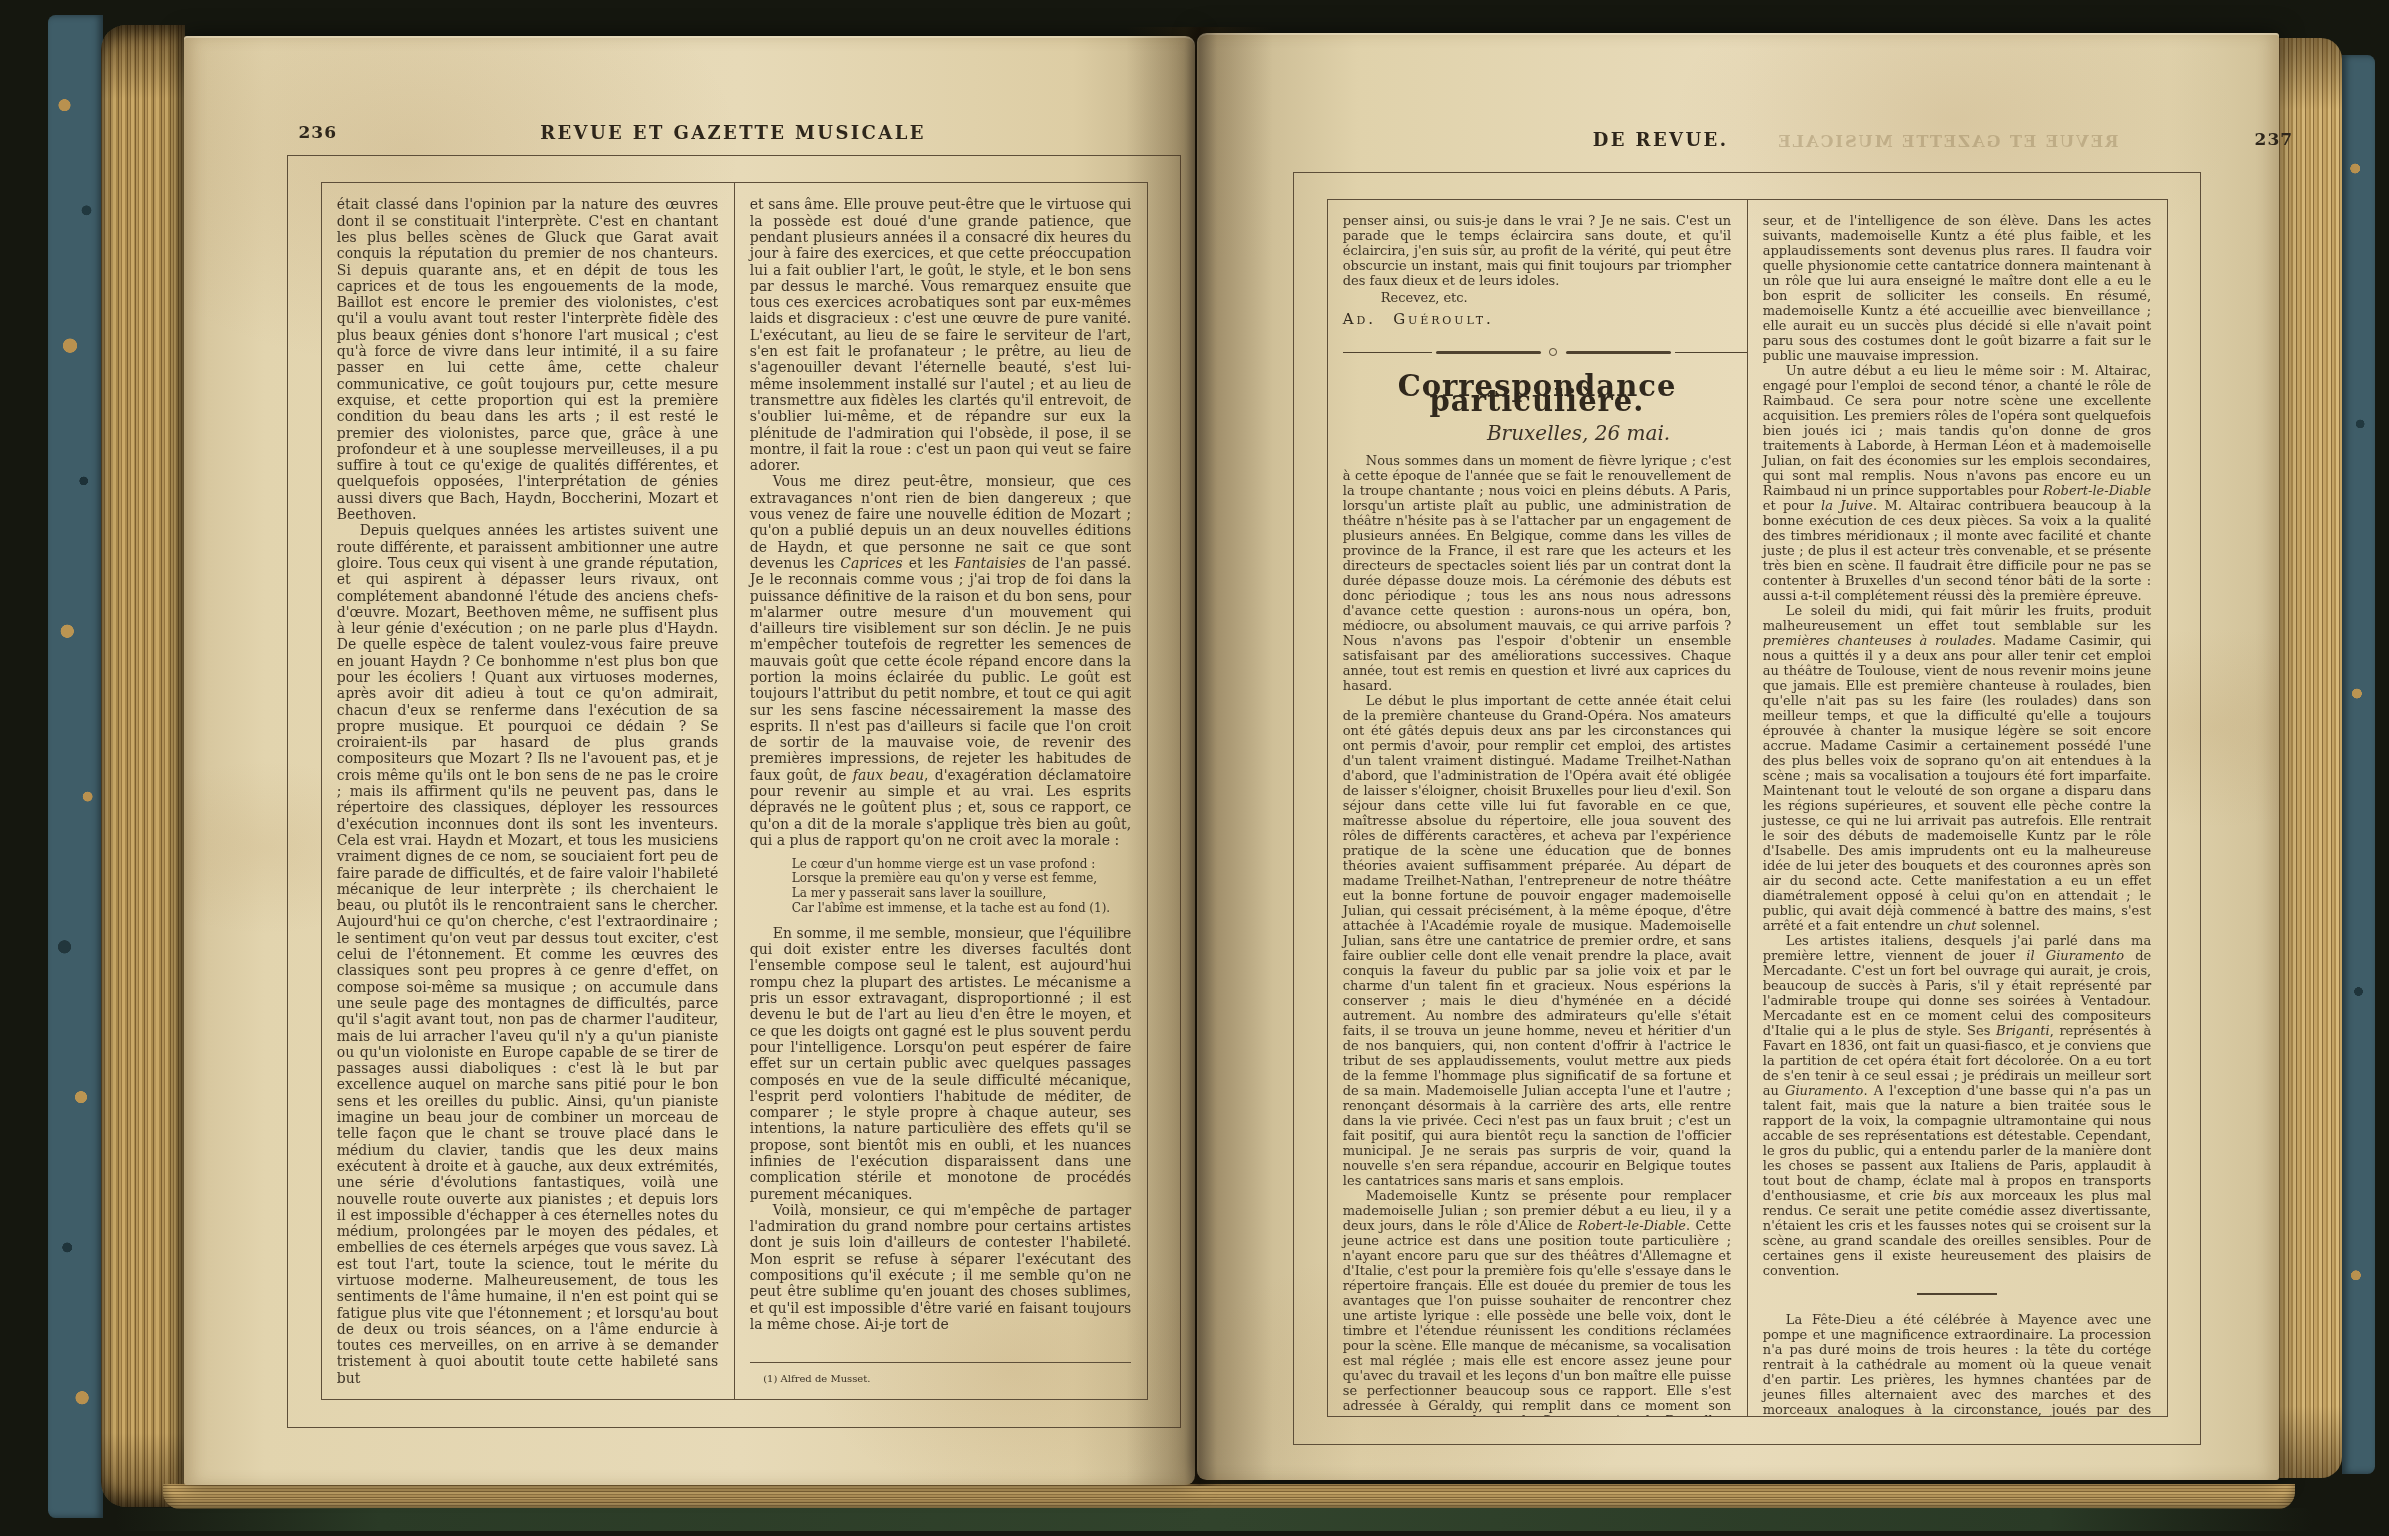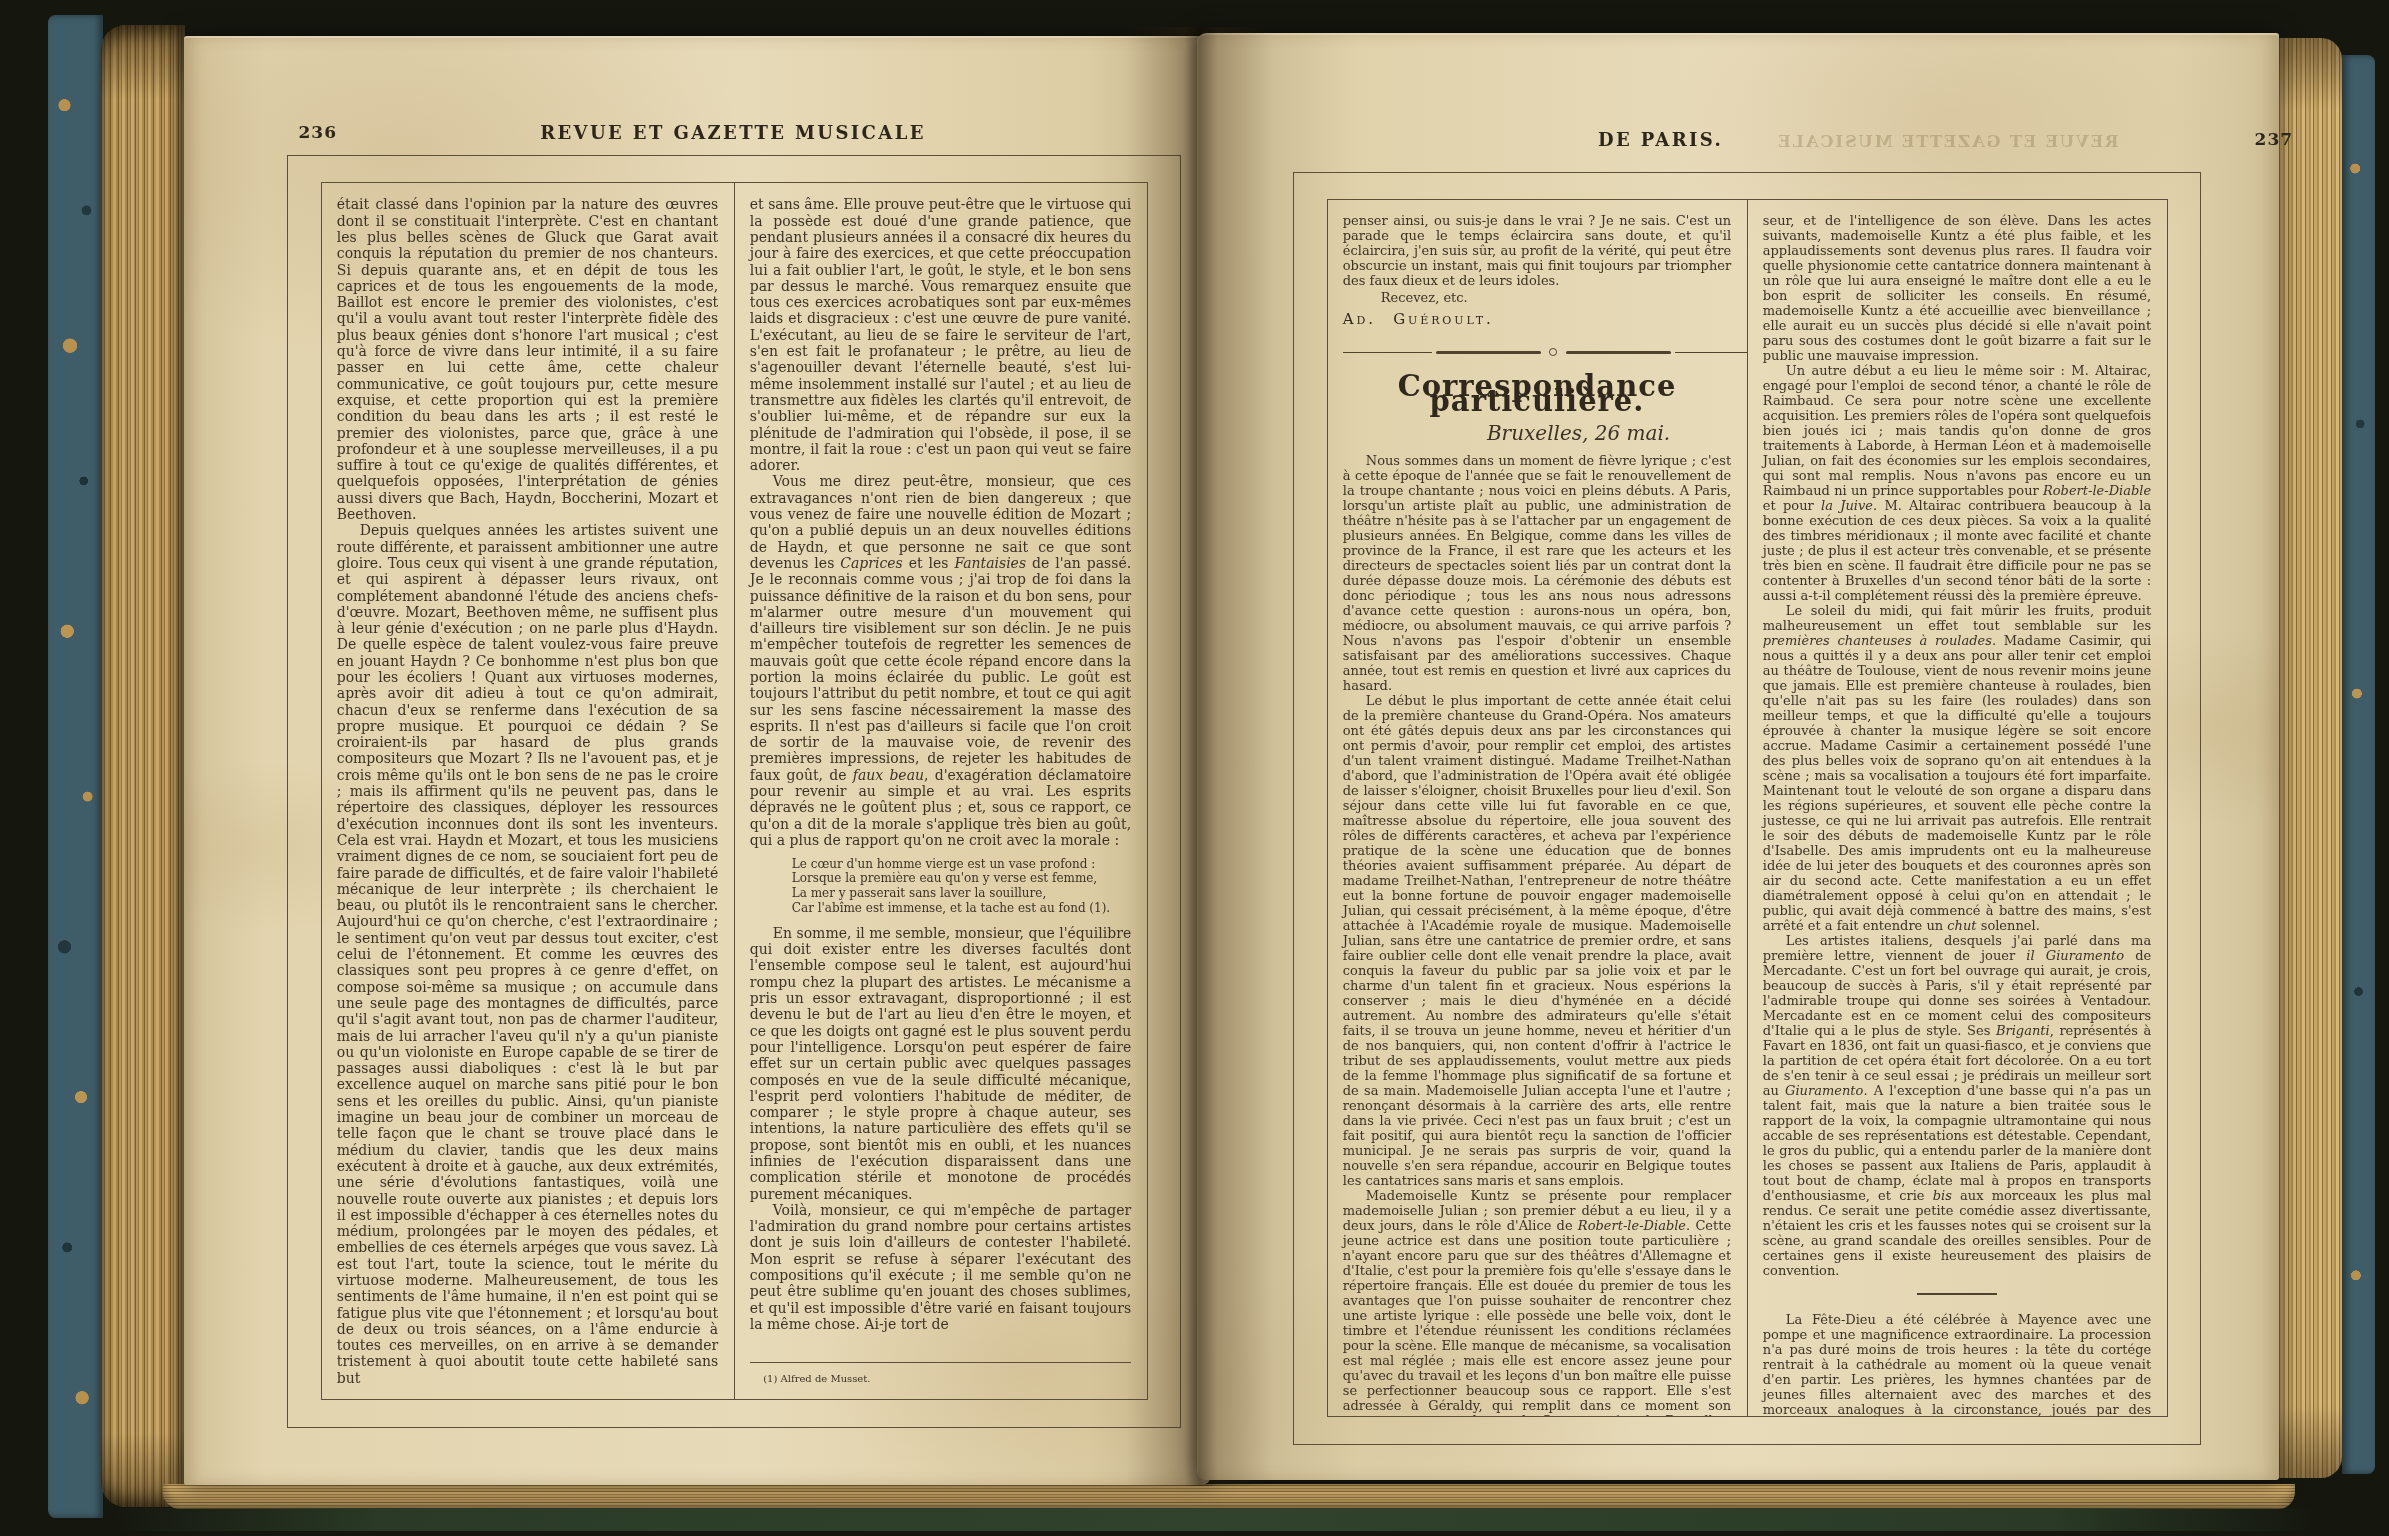--- a/index.html
+++ b/index.html
@@ -73,21 +73,20 @@
   
   .page { position:absolute; z-index:3; }
   .page-left {
     left:184px; top:36px; width:1011px; height:1449px; border-radius:2.9px 9.6px 9.6px 2.9px;
     background:
       radial-gradient(ellipse 478px 306px at 22% 8%,  rgba(150,110,55,.16), transparent 70%),
       radial-gradient(ellipse 287px 191px at 82% 92%, rgba(150,110,55,.13), transparent 70%),
       radial-gradient(ellipse 210px 124px at 8% 56%,  rgba(160,120,60,.11), transparent 70%),
       linear-gradient(90deg, #d3c299 0%, #e2d4ae 8%, #e7dab8 55%, #ddcda4 88%, #bfae85 99%);
     box-shadow: 0 0 23px rgba(0,0,0,.55), inset 0 1.9px 0 rgba(255,250,230,.35), inset 7.6px 0 15.3px rgba(90,60,20,.22);
-    padding-left: 16px;
   }
   .page-right {
     left:1197px; top:32.5px; width:1082px; height:1447px; border-radius:9.6px 2.9px 2.9px 9.6px;
     background:
       radial-gradient(ellipse 401px 249px at 70% 6%,  rgba(150,110,55,.15), transparent 70%),
       radial-gradient(ellipse 325px 210px at 20% 94%, rgba(150,110,55,.12), transparent 70%),
       radial-gradient(ellipse 249px 143px at 94% 48%, rgba(160,120,60,.12), transparent 70%),
       linear-gradient(270deg, #cfbf96 0%, #e0d2ac 10%, #e8dbba 50%, #e0d2ab 85%, #c2b189 99%);
     box-shadow: 0 0 23px rgba(0,0,0,.55), inset 0 1.9px 0 rgba(255,250,230,.35), inset -7.6px 0 15.3px rgba(90,60,20,.22);
   }
@@ -181,21 +180,21 @@
             <p>Voilà, monsieur, ce qui m'empêche de partager l'admiration du grand nombre pour certains artistes dont je suis loin d'ailleurs de contester l'habileté. Mon esprit se refuse à séparer l'exécutant des compositions qu'il exécute ; il me semble qu'on ne peut être sublime qu'en jouant des choses sublimes, et qu'il est impossible d'être varié en faisant toujours la même chose. Ai-je tort de</p>
             <div class="footnote">(1) Alfred de Musset.</div>
           </div>
         </div>
       </div>
     </div>
   </div>
 
   <div class="page page-right">
     <div class="running-head">
-      <span class="rtitle">DE PARIS.</span>
+      <span class="rtitle">DE REVUE.</span>
       <span class="pageno pageno-right">237</span>
       <span class="show-through">REVUE ET GAZETTE MUSICALE</span>
     </div>
     <div class="frame-outer">
       <div class="frame-inner">
         <div class="cols">
           <div class="col">
             <p class="cont">penser ainsi, ou suis-je dans le vrai ? Je ne sais. C'est un parade que le temps éclaircira sans doute, et qu'il éclaircira, j'en suis sûr, au profit de la vérité, qui peut être obscurcie un instant, mais qui finit toujours par triompher des faux dieux et de leurs idoles.</p>
             <p class="closing">Recevez, etc.</p>
             <div class="signature">Ad. Guéroult.</div>

